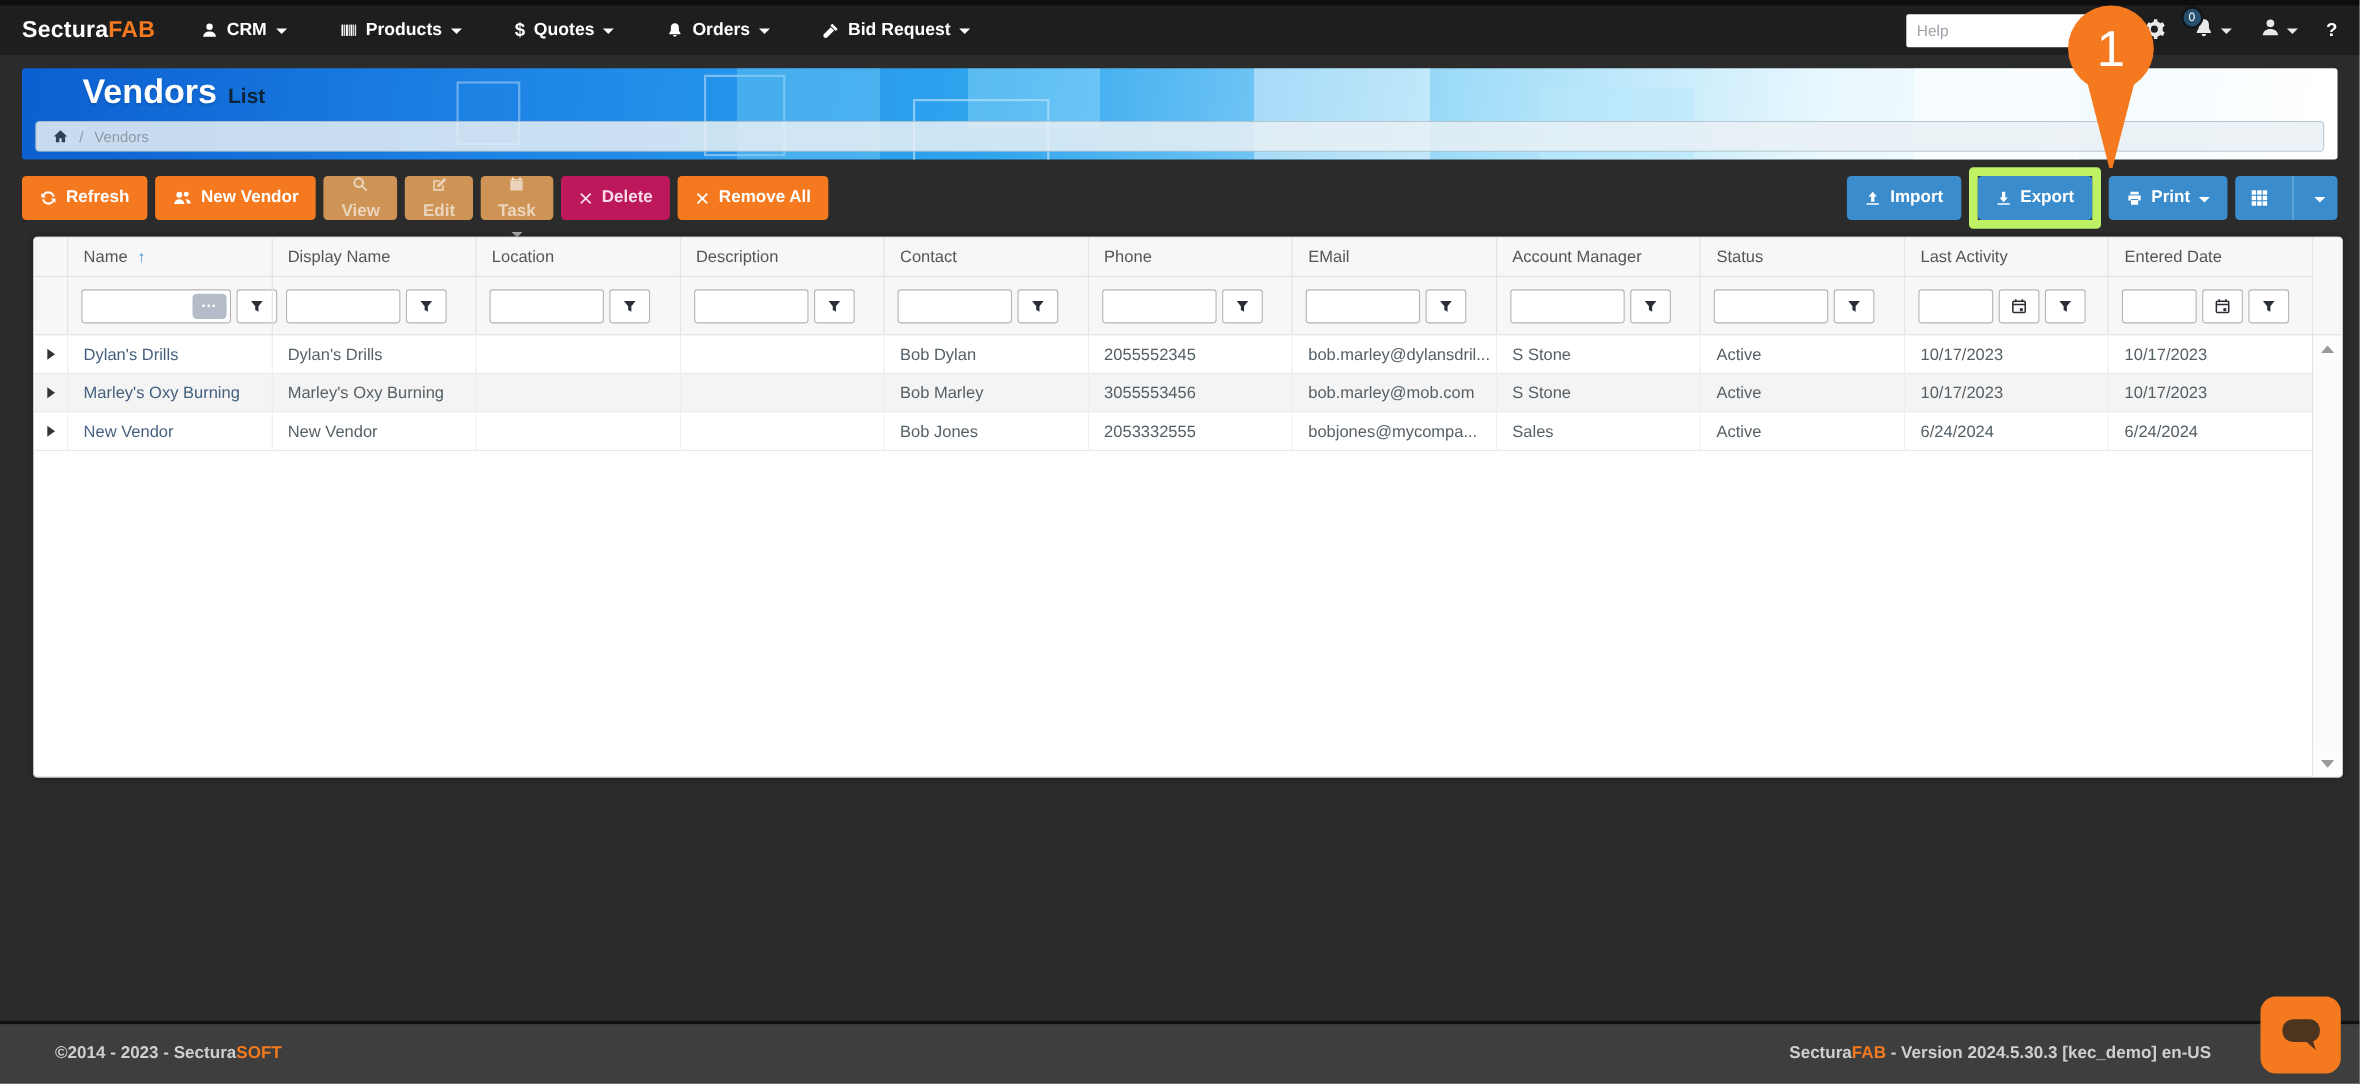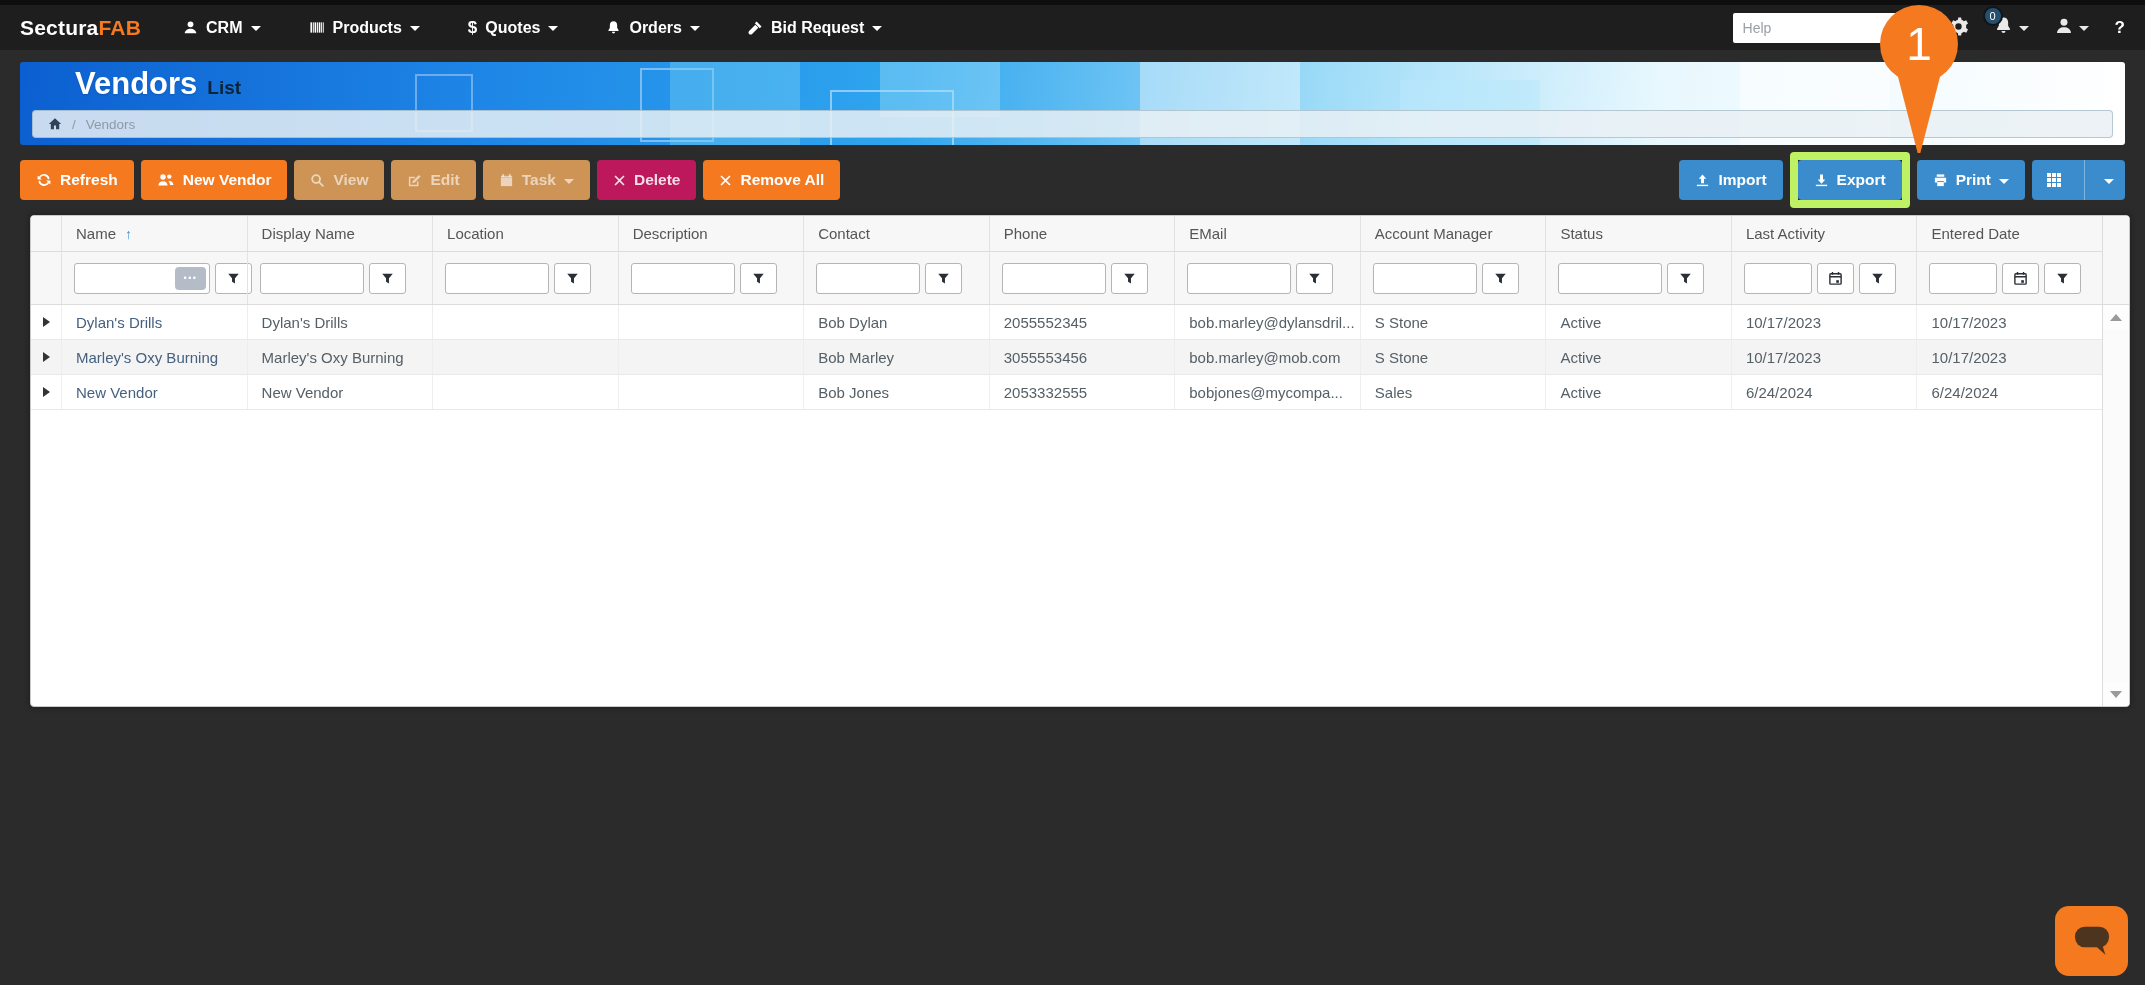--- a/index.html
+++ b/index.html
@@ -37,21 +37,21 @@
               border:1px solid rgba(140,165,180,0.55);border-radius:4px;display:flex;align-items:center;gap:10px;
               padding:0 15px;font-size:13.5px;color:#909aa4;box-sizing:border-box;}
   .breadcrumb .home{color:#2f4256;display:flex;cursor:pointer;}
 
   
   .toolbar{position:absolute;top:160px;left:20px;right:20px;height:40px;display:flex;align-items:center;gap:7px;}
   .tbtn{height:40px;border:none;border-radius:4px;display:inline-flex;align-items:center;gap:8px;padding:0 16px;
         font-size:15.5px;font-weight:bold;color:#fff;cursor:pointer;font-family:Liberation Sans, sans-serif;white-space:nowrap;}
   .tbtn svg{display:block;}
   .btn-orange{background:#f4791f;}
-  .btn-disabled{background:#cd9455;color:rgba(255,255,255,0.6);}
+  .btn-disabled{background:#cd9455;color:rgba(255,255,255,0.6);flex-direction:column;}
   .btn-delete{background:#be185d;color:rgba(255,255,255,0.85);}
   .btn-blue{background:#3a8ccc;}
   .toolbar-right{margin-left:auto;display:flex;align-items:center;gap:7px;}
   .export-wrap{border:8px solid #bef264;border-radius:4px;display:inline-flex;}
   .split{padding:0;overflow:hidden;}
   .split .seg{display:flex;align-items:center;padding:0 14px;height:100%;}
   .split .divider{width:1px;height:100%;background:rgba(255,255,255,0.35);}
   .split .seg.car{padding:0 11px;}
 
   
@@ -550,20 +550,28 @@
       <button class="vs-btn">
           <span class="arr-up"></span>
         </button>
       <div class="vs-track"></div>
       <button class="vs-btn">
           <span class="arr-dn"></span>
         </button>
     </div>
   </div>
 
+  <footer class="footer">
+    <div>
+      <span>©2014 - 2023 - </span><span>Sectura</span><span class="accent">SOFT</span>
+    </div>
+    <div class="right">
+      <span>Sectura</span><span class="accent">FAB</span><span> - Version 2024.5.30.3 [kec_demo] en-US</span>
+    </div>
+  </footer>
 
   <button class="chat-btn">
     <span><svg width="40" height="34" viewBox="0 0 16 14" fill="currentColor">
           <rect x="1" y="1.5" width="14" height="8.5" rx="4"></rect>
           <path d="M9.5 9.5l4 3.6-1.2-3.8z"></path>
         </svg></span>
   </button>
 
 </div>
 

